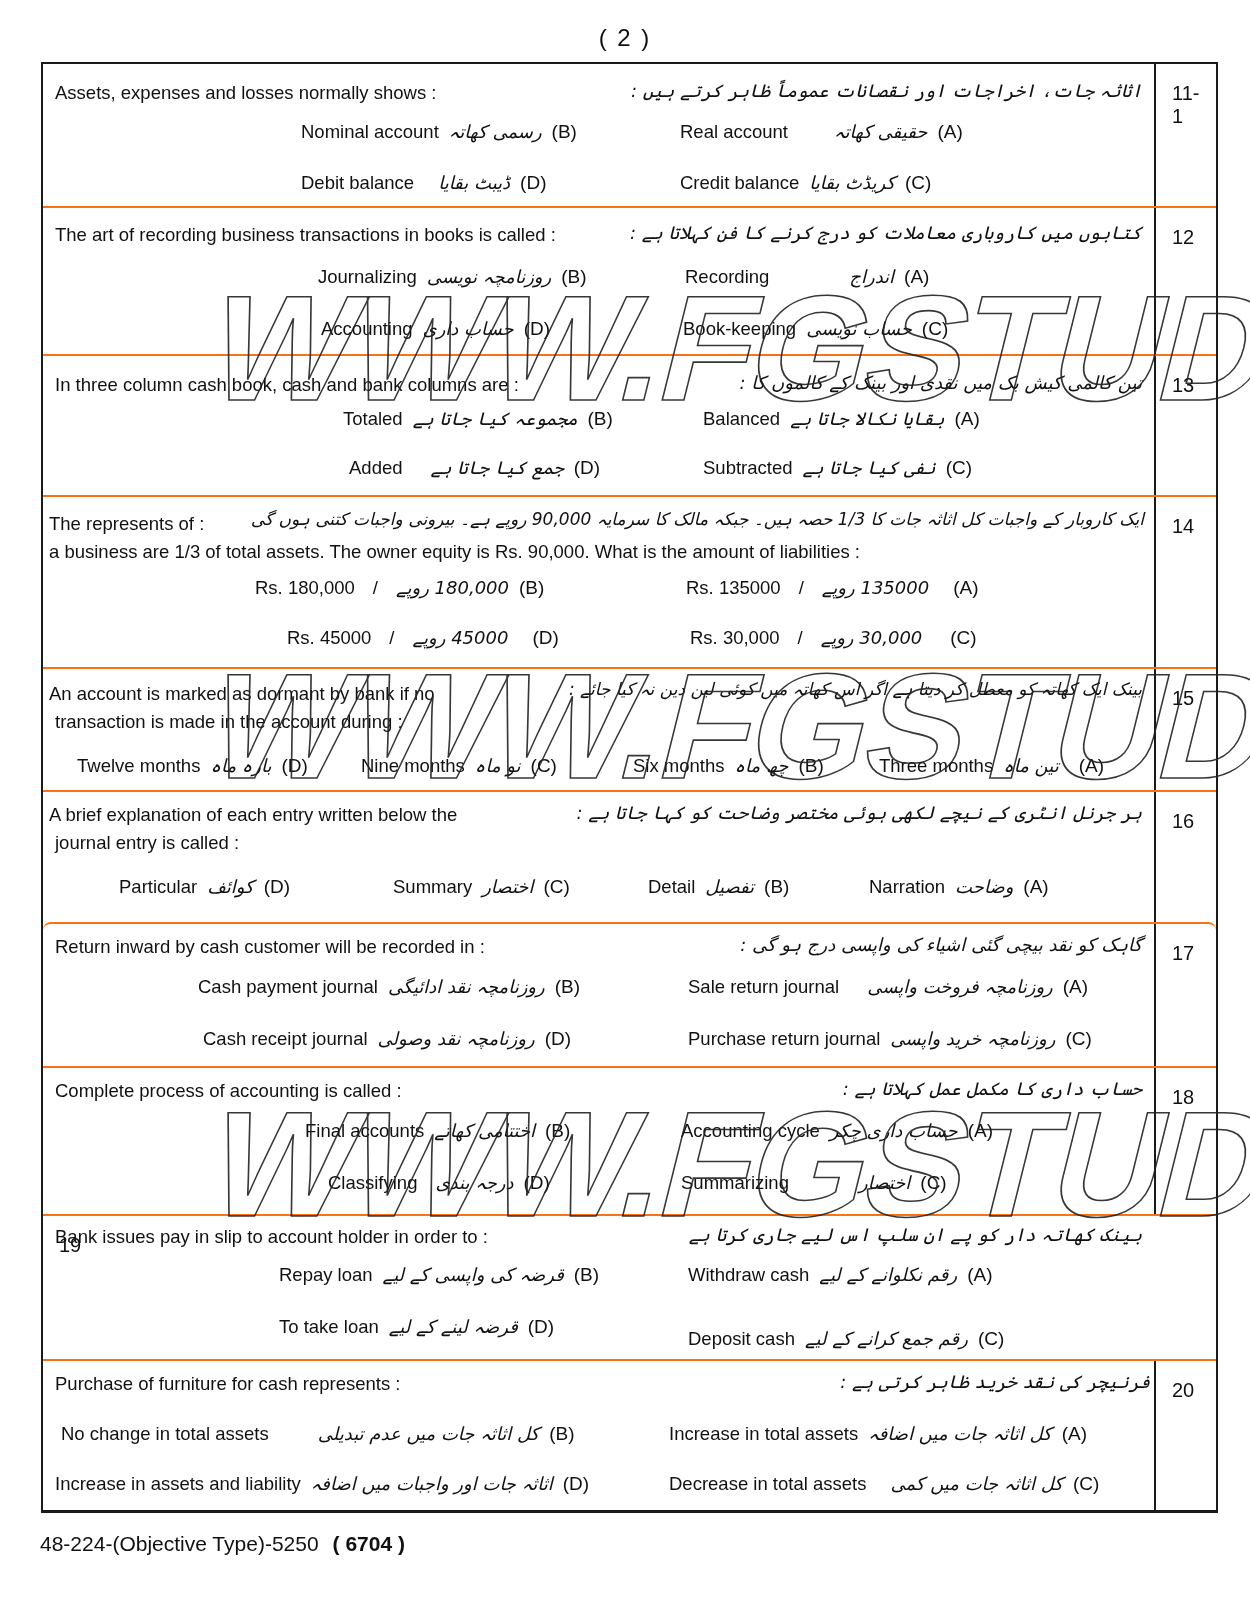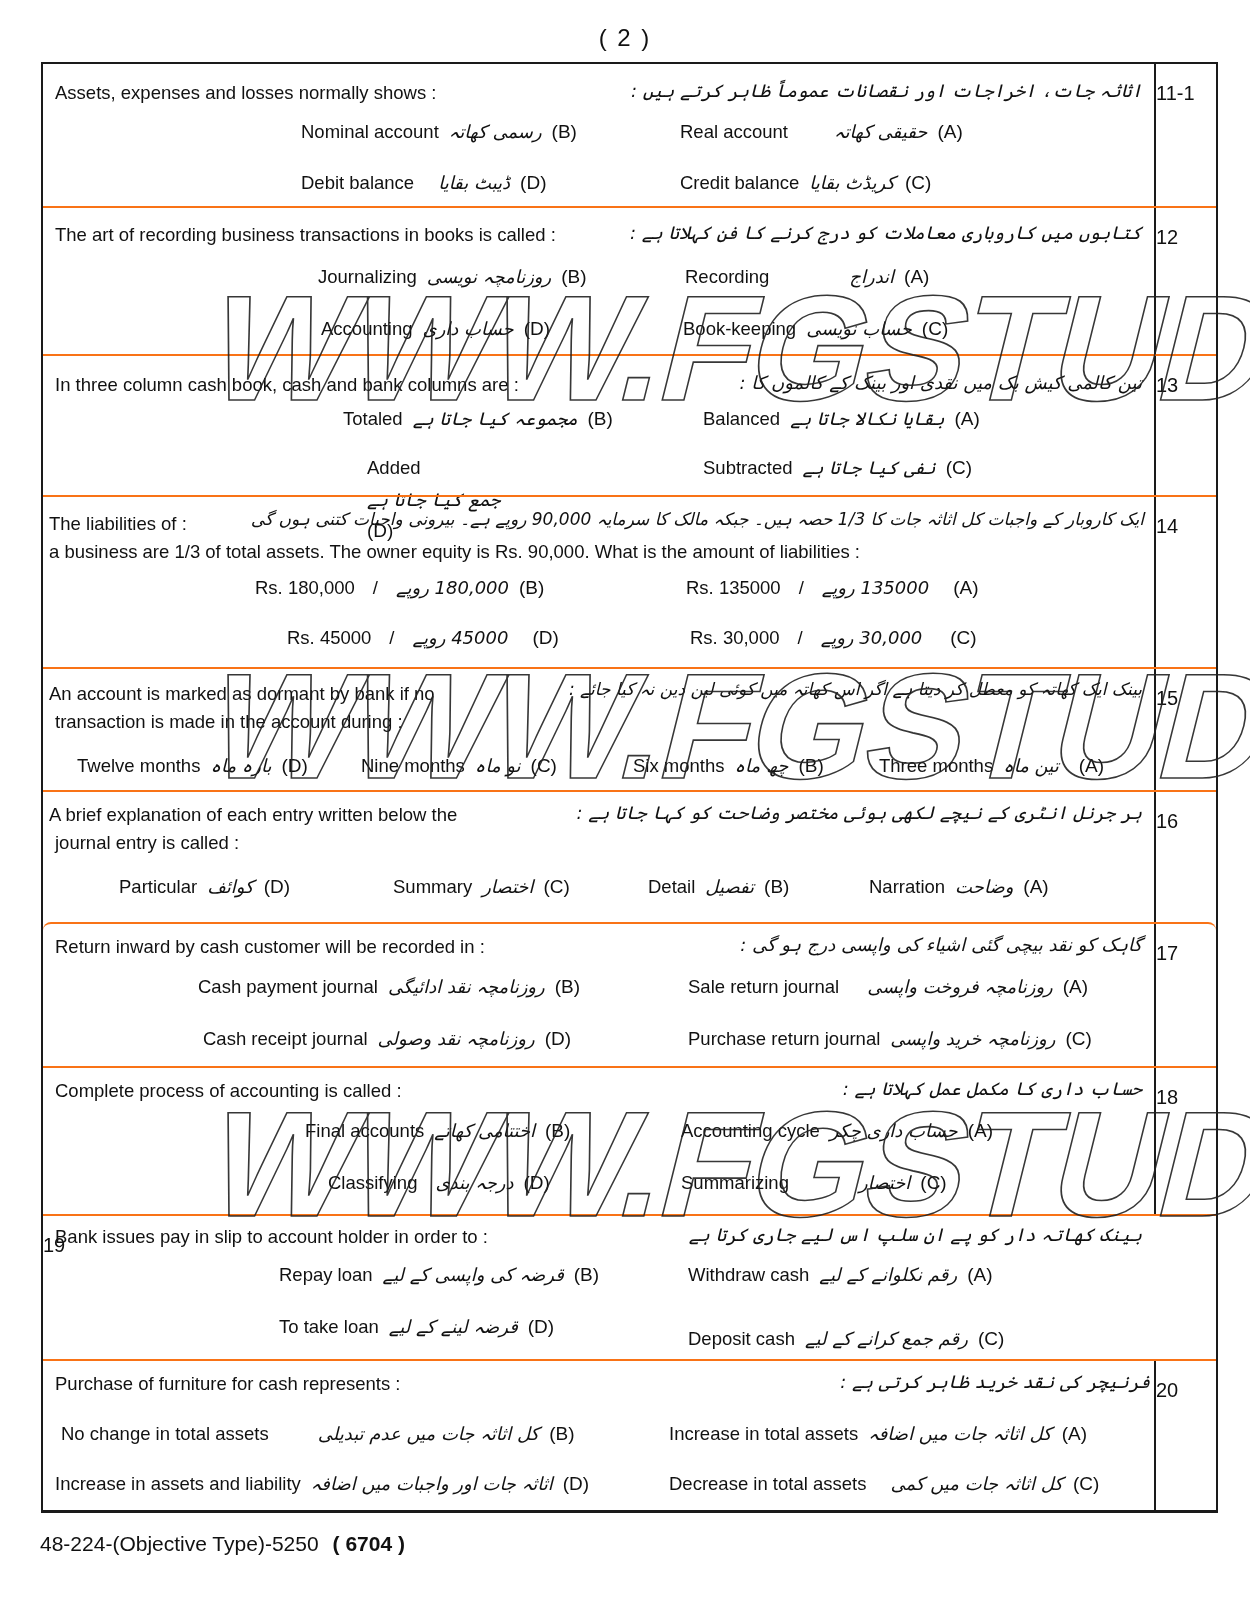--- a/index.html
+++ b/index.html
@@ -5,21 +5,21 @@
   html, body { margin: 0; padding: 0; background: #ffffff; }
   body { width: 1250px; height: 1599px; position: relative; overflow: hidden;
          font-family: "Liberation Sans", sans-serif; color: #111; }
   .page-num { position: absolute; top: 24px; left: 0; width: 1250px; text-align: center;
               font-size: 24px; letter-spacing: 2px; }
   .paper { position: absolute; left: 41px; top: 62px; width: 1173px; border: 2px solid #1a1a1a;
            border-bottom: 3px solid #1a1a1a; box-sizing: content-box; }
   .row { position: relative; display: flex; border-top: 2px solid #f97316; box-sizing: border-box; }
   .row:first-child { border-top: none; }
   .body-cell { position: relative; width: 1113px; border-right: 2px solid #1a1a1a; box-sizing: border-box; }
-  .qnum { width: 44px; padding-top: 18px; padding-left: 0; font-size: 20px; box-sizing: border-box; }
+  .qnum { width: 44px; padding-top: 18px; padding-left: 16px; font-size: 20px; box-sizing: border-box; }
   .abs { position: absolute; white-space: nowrap; font-size: 18px; }
   .urdu { font-family: "DejaVu Sans", sans-serif; direction: rtl; unicode-bidi: embed; font-size: 18px; font-style: italic; }
   .en { font-family: "Liberation Sans", sans-serif; font-size: 18.5px; }
   .opt { position: absolute; white-space: nowrap; display: flex; align-items: baseline; gap: 10px; font-size: 18.5px; }
   .opt .letter { font-size: 19px; }
   .footer { position: absolute; left: 40px; top: 1532px; font-size: 21px; }
   .footer b { font-weight: bold; margin-left: 14px; }
   .watermark { position: absolute; pointer-events: none; font-family: "Liberation Sans", sans-serif;
                font-size: 150px; font-weight: bold; color: transparent;
                -webkit-text-stroke: 1.6px #222; letter-spacing: -2px; transform: skewX(-14deg);
@@ -96,37 +96,37 @@
       <div class="opt" style="left:300px;top:52px;">
         <span class="en">Totaled</span>
         <span class="urdu">مجموعہ کیا جاتا ہے</span>
         <span class="letter">(B)</span>
       </div>
       <div class="opt" style="left:660px;top:52px;">
         <span class="en">Balanced</span>
         <span class="urdu">بقایا نکالا جاتا ہے</span>
         <span class="letter">(A)</span>
       </div>
-      <div class="opt" style="left:306px;top:101px;flex-direction:column;">
+      <div class="opt" style="left:306px;top:101px;">
         <span class="en">Added</span>
         <span class="urdu" style="margin-left:18px">جمع کیا جاتا ہے</span>
         <span class="letter">(D)</span>
       </div>
       <div class="opt" style="left:660px;top:101px;">
         <span class="en">Subtracted</span>
         <span class="urdu">نفی کیا جاتا ہے</span>
         <span class="letter">(C)</span>
       </div>
     </div>
     <div class="qnum">13</div>
   </div>
 
   <div class="row" style="height:172px;">
     <div class="body-cell">
-      <span class="abs en" style="left:6px;top:16px;">The liabilities of :</span>
+      <span class="abs en" style="left:6px;top:16px;">The represents of :</span>
       <span class="abs urdu" style="right:10px;top:12px;font-size:17px;">ایک کاروبار کے واجبات کل اثاثہ جات کا 1/3 حصہ ہیں۔ جبکہ مالک کا سرمایہ 90,000 روپے ہے۔ بیرونی واجبات کتنی ہوں گی</span>
       <span class="abs en" style="left:6px;top:44px;">a business are 1/3 of total assets.  The owner equity is Rs. 90,000. What is the amount of liabilities :</span>
       <div class="opt" style="left:212px;top:80px;">
         <span class="en">Rs. 180,000</span>
         <span class="slash">/</span>
         <span class="urdu">180,000 روپے</span>
         <span class="letter">(B)</span>
       </div>
       <div class="opt" style="left:643px;top:80px;">
         <span class="en">Rs. 135000</span>

